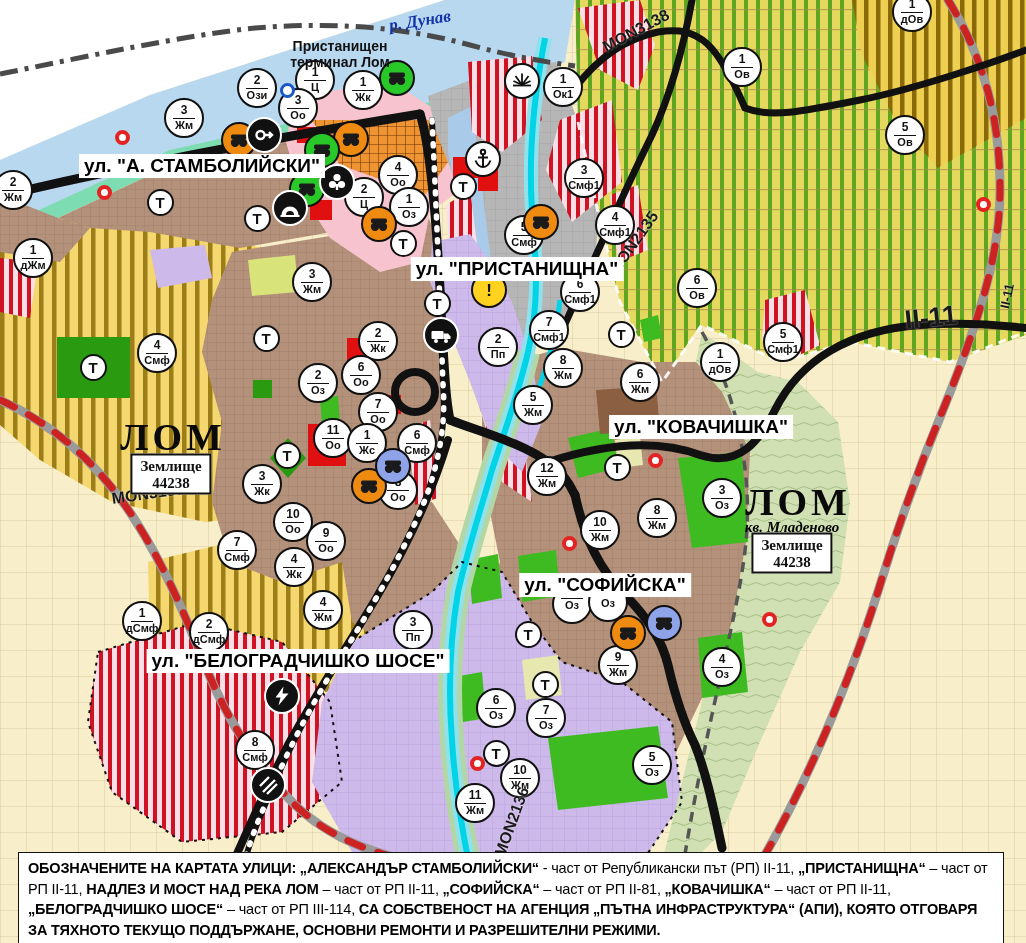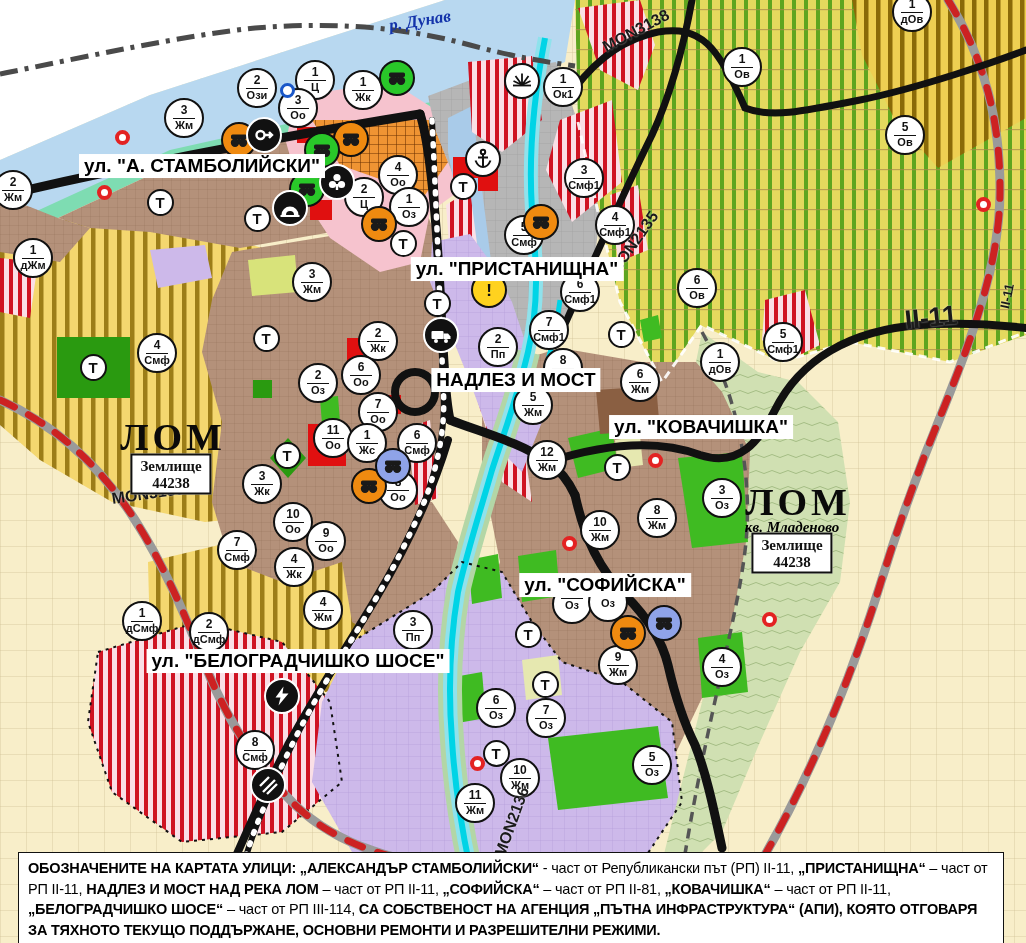--- a/index.html
+++ b/index.html
@@ -405,21 +405,21 @@
       <div class="zm" style="left: 294px; top: 567px;">
         <span>4</span>
         <i></i>
         <span class="cd">Жк</span>
       </div>
       <div class="zm" style="left: 237px; top: 550px;">
         <span>7</span>
         <i></i>
         <span class="cd">Смф</span>
       </div>
-      <div class="zm" style="left: 547px; top: 460px;">
+      <div class="zm" style="left: 547px; top: 476px;">
         <span>12</span>
         <i></i>
         <span class="cd">Жм</span>
       </div>
       <div class="zm" style="left: 600px; top: 530px;">
         <span>10</span>
         <i></i>
         <span class="cd">Жм</span>
       </div>
       <div class="zm" style="left: 657px; top: 518px;">
@@ -696,34 +696,34 @@
       <div class="im small" style="left: 287px; top: 90px; background: rgb(255, 255, 255);"></div>
       <div class="dot" style="left: 122px; top: 137px;"></div>
       <div class="dot" style="left: 104px; top: 192px;"></div>
       <div class="dot" style="left: 655px; top: 460px;"></div>
       <div class="dot" style="left: 569px; top: 543px;"></div>
       <div class="dot" style="left: 983px; top: 204px;"></div>
       <div class="dot" style="left: 477px; top: 763px;"></div>
       <div class="dot" style="left: 769px; top: 619px;"></div>
       <div class="street-label" style="left: 202px; top: 166px;">ул. "А. СТАМБОЛИЙСКИ"</div>
       <div class="street-label" style="left: 517px; top: 269px;">ул. "ПРИСТАНИЩНА"</div>
-      <div class="street-label" style="left: 516px; top: 380px;">НАДЛЕЗ И МОСТ</div>
       <div class="street-label" style="left: 701px; top: 427px;">ул. "КОВАЧИШКА"</div>
       <div class="street-label" style="left: 605px; top: 585px;">ул. "СОФИЙСКА"</div>
       <div class="street-label" style="left: 298px; top: 661px;">ул. "БЕЛОГРАДЧИШКО ШОСЕ"</div>
       <div class="road-label" style="left: 636px; top: 31px; font-size: 16px; transform: translate(-50%, -50%) rotate(-28deg);">MON3138</div>
       <div class="road-label" style="left: 634px; top: 243px; font-size: 16px; transform: translate(-50%, -50%) rotate(-55deg);">MON2135</div>
       <div class="road-label" style="left: 148px; top: 494px; font-size: 16px; transform: translate(-50%, -50%) rotate(-8deg);">MON3139</div>
       <div class="road-label" style="left: 512px; top: 822px; font-size: 16px; transform: translate(-50%, -50%) rotate(-70deg);">MON2136</div>
       <div class="road-label" style="left: 931px; top: 318px; font-size: 27px; transform: translate(-50%, -50%) rotate(-6deg);">II-11</div>
       <div class="road-label" style="left: 1007px; top: 296px; font-size: 13px; transform: translate(-50%, -50%) rotate(-78deg);">II-11</div>
       <div class="place-city" style="left: 173px; top: 437px;">ЛОМ</div>
       <div class="place-city" style="left: 798px; top: 502px;">ЛОМ</div>
       <div class="place-quarter" style="left: 792px; top: 527px;">кв. Младеново</div>
       <div class="place-river" style="left: 420px; top: 21px;">р. Дунав</div>
+      <div class="place-terminal" style="left: 340px; top: 54px;">Пристанищен терминал Лом</div>
       <div class="area-box" style="left: 171px; top: 474px;">
         <div>Землище</div>
         <div>44238</div>
       </div>
       <div class="area-box" style="left: 792px; top: 553px;">
         <div>Землище</div>
         <div>44238</div>
       </div>
     </div>
 

